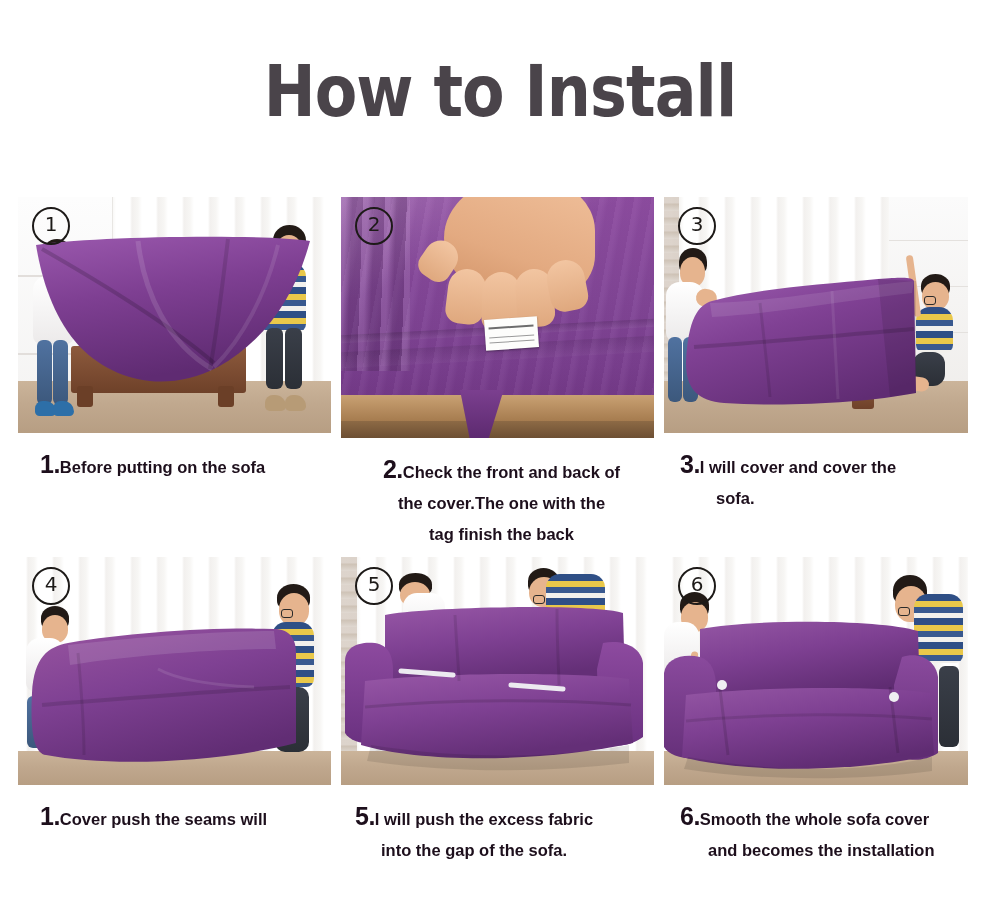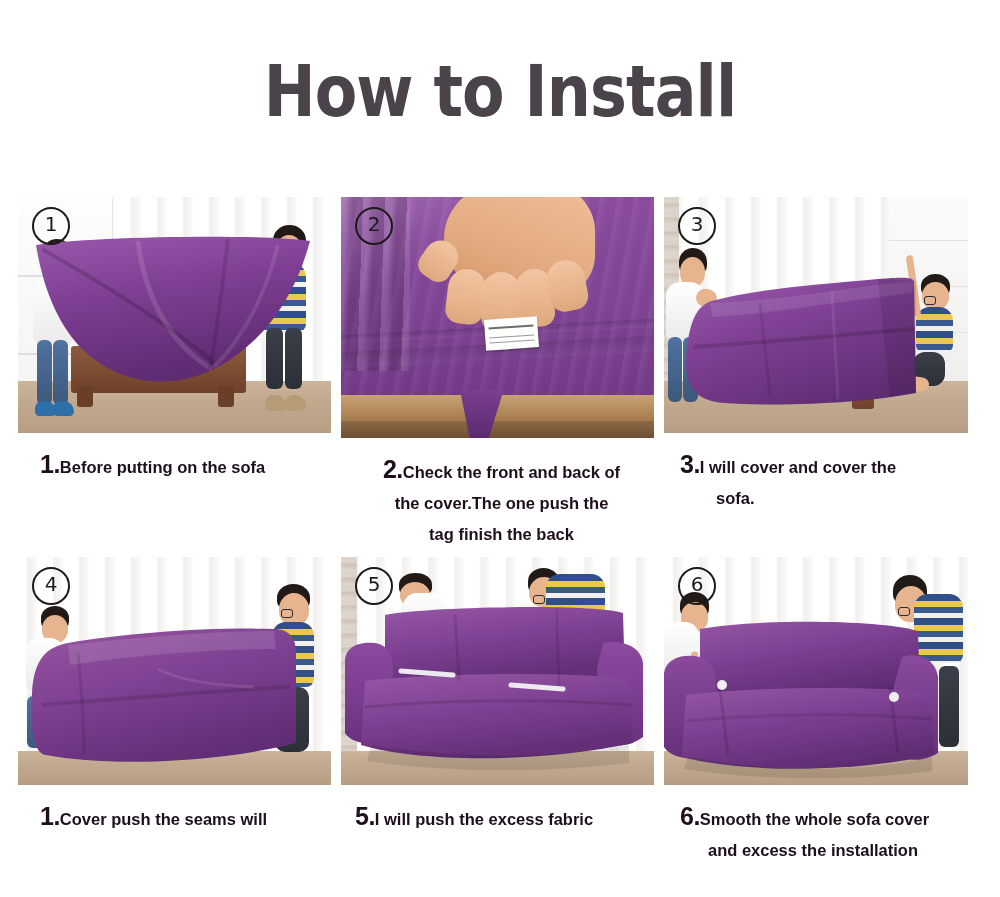--- a/index.html
+++ b/index.html
@@ -370,21 +370,21 @@
             </div>
 
             <div style="position:absolute;left:38%;bottom:0;width:14%;height:20%;
                         background:linear-gradient(180deg,#7b3f8f,#5d2a70);
                         clip-path:polygon(0 0,100% 0,66% 100%,22% 100%)"></div>
           </div>
           <div class="badge">2</div>
         </div>
         <div class="caption cap-center cap-c2">
           <span class="cap-num">2.</span><span>Check the front and back of</span><br>
-          <span>the cover.The one push the</span><br>
+          <span>the cover.The one with the</span><br>
           <span>tag finish the back</span>
         </div>
       </div>
 
       <div class="cell cell-c">
         <div class="photo ph-r1">
           <div class="scene">
             <div class="bg-curtain"></div>
             <div class="drape-left"></div>
             <div class="bg-wallpanel">
@@ -544,20 +544,21 @@
               <path d="M24,150 C110,142 216,142 290,148" stroke="rgba(0,0,0,.12)" stroke-width="3" fill="none"></path>
               <path d="M114,58 C116,96 118,116 118,124" stroke="rgba(0,0,0,.10)" stroke-width="3" fill="none"></path>
               <path d="M216,52 C216,92 218,116 218,128" stroke="rgba(0,0,0,.10)" stroke-width="3" fill="none"></path>
               <path d="M30,188 C120,202 210,202 288,188 L288,206 C200,216 110,216 26,204 Z" fill="rgba(0,0,0,.10)"></path>
             </svg>
           </div>
           <div class="badge">5</div>
         </div>
         <div class="caption cap-left cap-c5">
           <span class="cap-num">5.</span><span>I will push the excess fabric</span><br>
+          <span style="padding-left:26px;display:inline-block">into the gap of the sofa.</span>
         </div>
       </div>
 
       <div class="cell cell-c">
         <div class="photo ph-r2">
           <div class="scene">
             <div class="bg-curtain"></div>
             <div class="bg-floor floor-r2"></div>
 
             <div class="person" style="left:0%;top:14%;width:20%;height:72%">
@@ -605,18 +606,18 @@
               <path d="M226,130 L234,196" stroke="rgba(0,0,0,.12)" stroke-width="3" fill="none"></path>
               <circle cx="58" cy="128" r="5" fill="#efeef2"></circle>
               <circle cx="230" cy="140" r="5" fill="#efeef2"></circle>
               <path d="M24,200 C116,216 196,216 268,200 L268,214 C190,224 100,224 20,212 Z" fill="rgba(0,0,0,.10)"></path>
             </svg>
           </div>
           <div class="badge">6</div>
         </div>
         <div class="caption cap-left cap-c6">
           <span class="cap-num">6.</span><span>Smooth the whole sofa cover</span><br>
-          <span style="padding-left:28px;display:inline-block">and excess the installation</span>
+          <span style="padding-left:28px;display:inline-block">and becomes the installation</span>
         </div>
       </div>
     </div>
   </div>
 </div>
 
 </body></html>

